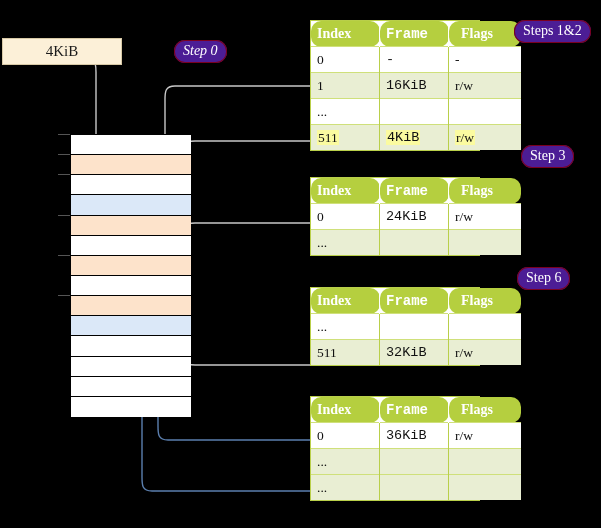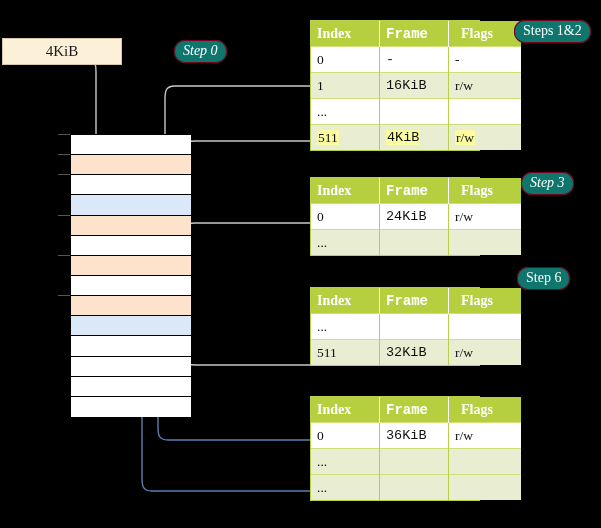--- a/index.html
+++ b/index.html
@@ -12,21 +12,21 @@
     width: 601px;
     height: 528px;
     background: #000000;
     font-family: "Liberation Serif", "DejaVu Serif", serif;
     overflow: hidden;
   }
 
   
   .step-badge {
     position: absolute;
-    background: #0f766e;
+    background: #4c1d95;
     color: #ffffff;
     font-family: "Liberation Serif", "DejaVu Serif", serif;
     font-size: 14px;
     line-height: 1;
     padding: 4px 9px 5px 9px;
     border-radius: 11px;
     white-space: nowrap;
     box-shadow: 0 0 0 1px #7a001f inset;
   }
 
@@ -91,20 +91,21 @@
   }
   .pt th {
     background: #b5cf3f;
     color: #ffffff;
     font-weight: bold;
     text-align: left;
     padding: 2px 6px;
     height: 21px;
     border-right: 1.5px solid #ffffff;
     font-size: 14px;
+    border-radius: 10px;
   }
   .pt th:last-child { border-right: none; padding-left: 12px; }
   .pt td {
     padding: 2px 6px;
     height: 21px;
     border-right: 1.5px solid #b9cf4a;
     border-top: 1px solid #cfe07a;
     vertical-align: middle;
     overflow: hidden;
     white-space: nowrap;
@@ -295,17 +296,17 @@
               <td class="col-flags"></td>
             </tr>
           </tbody>
         </table>
       </div>
     </div>
 
   <div id="badges-host">
       <div class="step-badge" style="left: 174px; top: 40px; font-style: italic;">Step 0</div>
       <div class="step-badge" style="left: 514px; top: 20px;">Steps 1&amp;2</div>
-      <div class="step-badge" style="left: 521px; top: 172px; font-style: italic;">Step 3</div>
+      <div class="step-badge" style="left: 521px; top: 145px;">Step 3</div>
       <div class="step-badge" style="left: 517px; top: 267px;">Step 6</div>
     </div>
 
 </div>
 
 </body></html>

